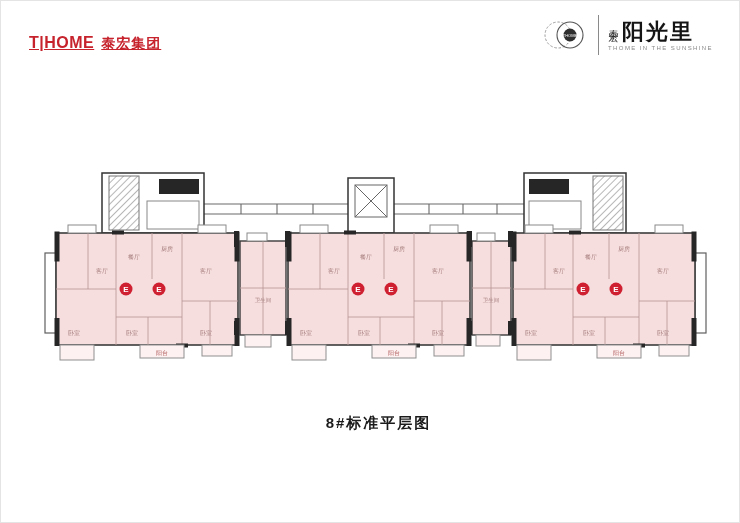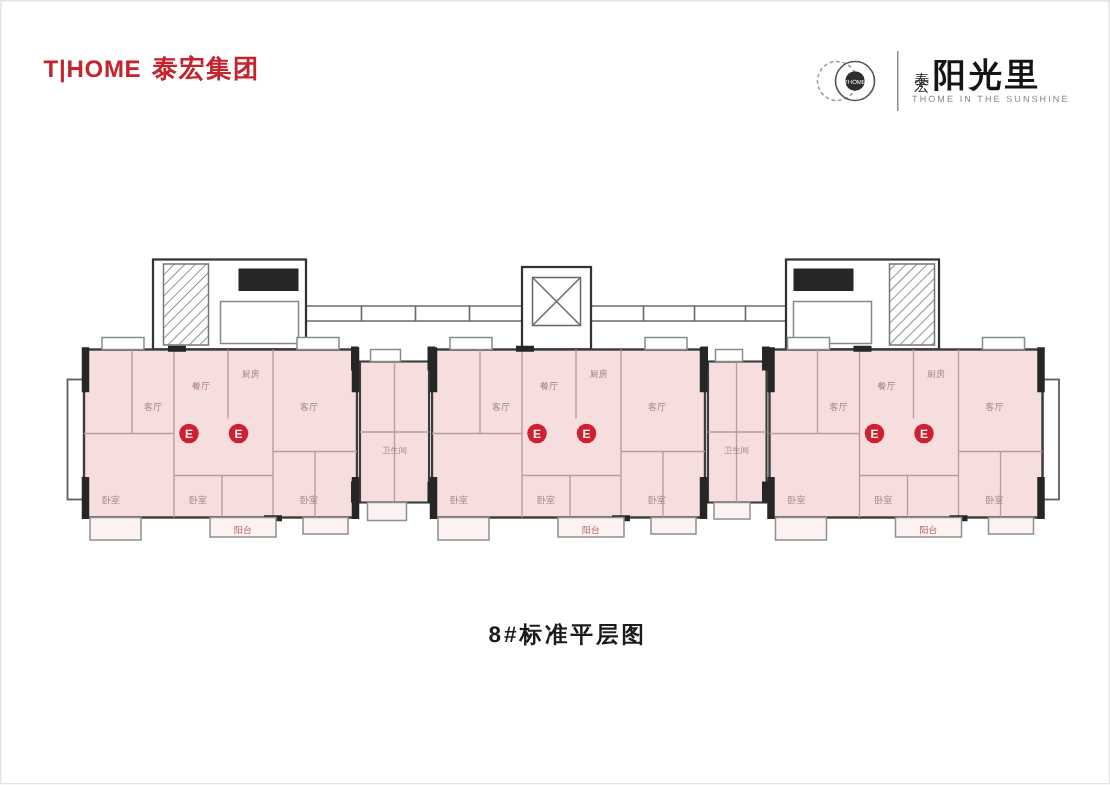--- a/index.html
+++ b/index.html
@@ -4,27 +4,27 @@
 <style>
   html,body { margin:0; padding:0; background:#ffffff; }
   .page {
     position:relative; width:740px; height:523px; background:#ffffff;
     overflow:hidden; box-sizing:border-box; border:1px solid #e4e4e4;
     font-family:"Liberation Sans", sans-serif;
   }
   
   .logo-left {
     position:absolute; left:28px; top:33px;
-    display:flex; align-items:baseline; gap:7px; color:#c6232d;
+    display:flex; align-items:baseline; gap:7px; color:#c6232d;text-decoration:underline;
   }
   .logo-left .mark { font-weight:bold; font-size:16px; letter-spacing:.5px; }
-  .logo-left .company { font-weight:bold; font-size:17px; letter-spacing:1px; }
+  .logo-left .company { font-weight:bold; font-size:14px; letter-spacing:1px; }
   
   .logo-right {
-    position:absolute; right:26px; top:32px;
+    position:absolute; right:26px; top:13px;
     display:flex; align-items:center; gap:9px;
   }
   .logo-right .divider { width:1px; height:40px; background:#8a8a8a; }
   .brand-row { display:flex; align-items:flex-start; gap:4px; }
   .brand-small {
     writing-mode:vertical-rl; font-size:10px; color:#222;
     letter-spacing:2px; line-height:1; padding-top:3px;
   }
   .brand-large {
     font-size:22px; font-weight:bold; color:#151515; letter-spacing:2px;

